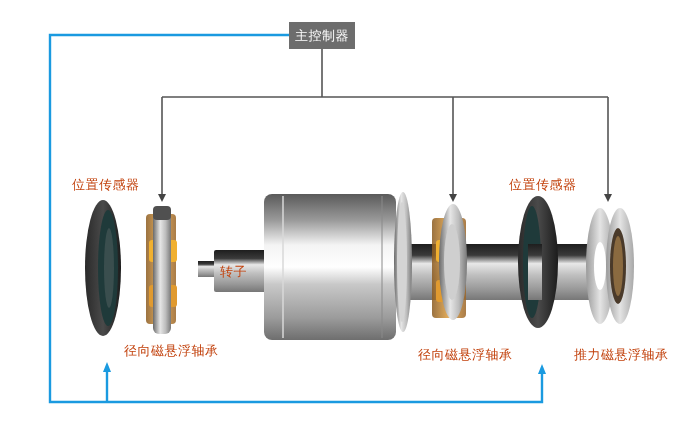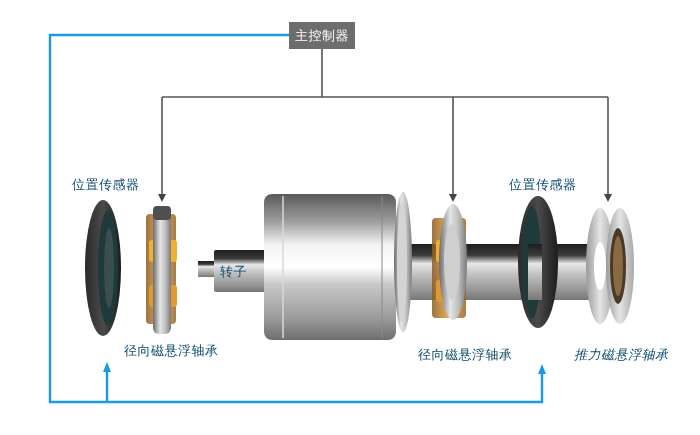--- a/index.html
+++ b/index.html
@@ -1,17 +1,17 @@
 <!DOCTYPE html>
 <html><head>
 <meta charset="utf-8">
 <style>
   html,body{margin:0;padding:0;background:#ffffff;}
   #stage{position:relative;width:700px;height:435px;overflow:hidden;background:#fff;font-family:"DejaVu Sans","Liberation Sans",sans-serif;}
-  .lbl{position:absolute;font-size:13px;color:#0c4a6e;white-space:nowrap;letter-spacing:0.5px;}
+  .lbl{position:absolute;font-size:13px;color:#c2410c;white-space:nowrap;letter-spacing:0.5px;}
   .ctrl{position:absolute;left:289px;top:22px;width:66px;height:27px;background:#6d6d6d;color:#fff;font-size:13px;line-height:27px;text-align:center;letter-spacing:0.5px;}
   svg.layer{position:absolute;left:0;top:0;}
 </style>
 </head>
 <body>
 
 <div id="stage">
 
   <svg class="layer" width="700" height="435" viewBox="0 0 700 435">
     <defs>
@@ -134,14 +134,14 @@
     </g>
   </svg>
 
   <div class="ctrl">主控制器</div>
 
   <div class="lbl" style="left:72px;top:176px;">位置传感器</div>
   <div class="lbl" style="left:124px;top:342px;">径向磁悬浮轴承</div>
   <div class="lbl" style="left:220px;top:227px;margin-top:36px;">转子</div>
   <div class="lbl" style="left:418px;top:346px;">径向磁悬浮轴承</div>
   <div class="lbl" style="left:509px;top:176px;">位置传感器</div>
-  <div class="lbl" style="left:574px;top:346px;font-style:italic;">推力磁悬浮轴承</div>
+  <div class="lbl" style="left:574px;top:346px;">推力磁悬浮轴承</div>
 </div>
 
 </body></html>

